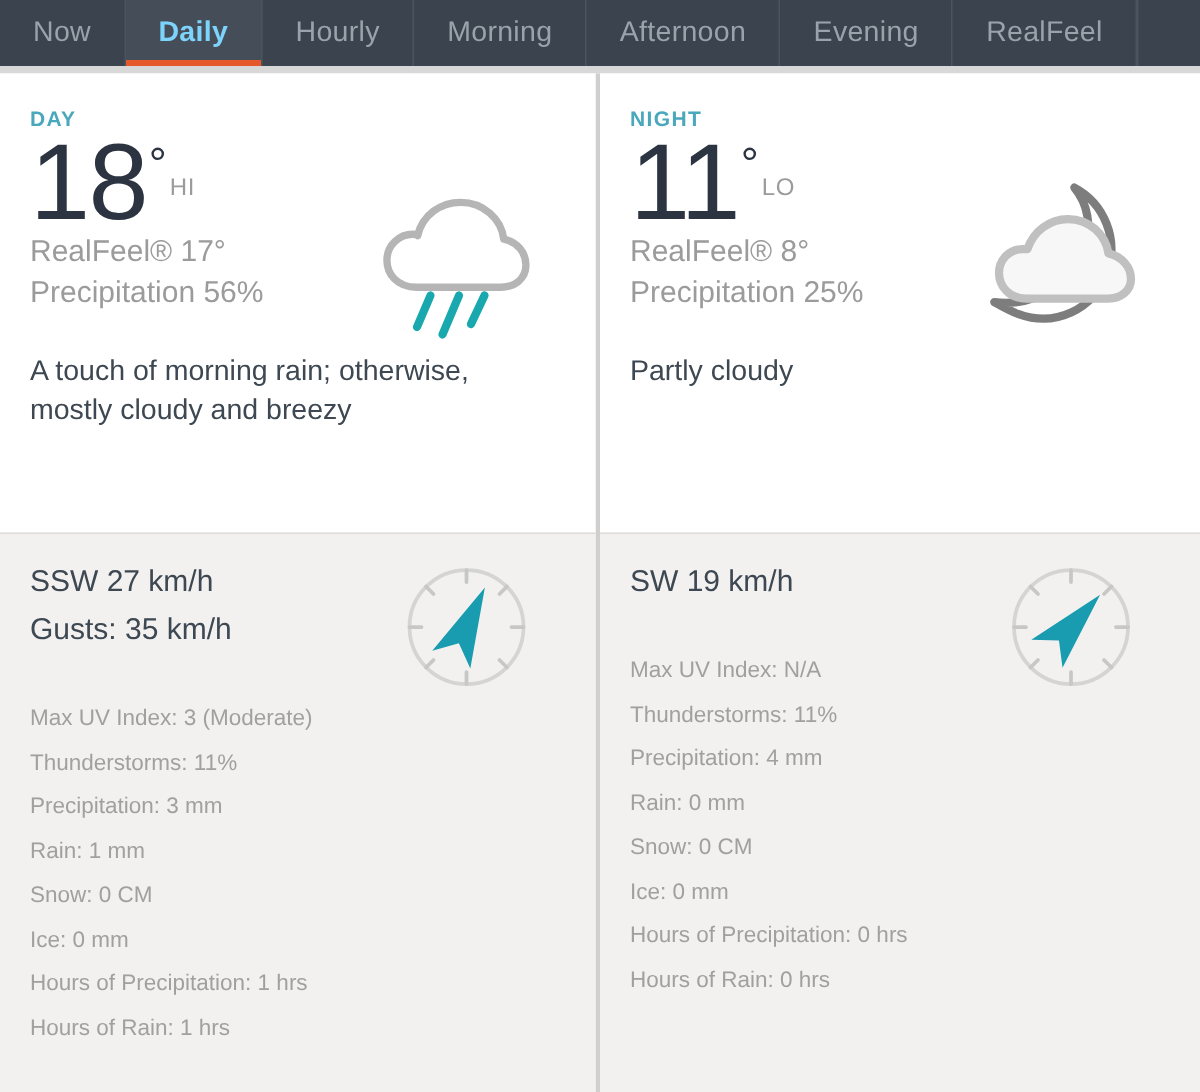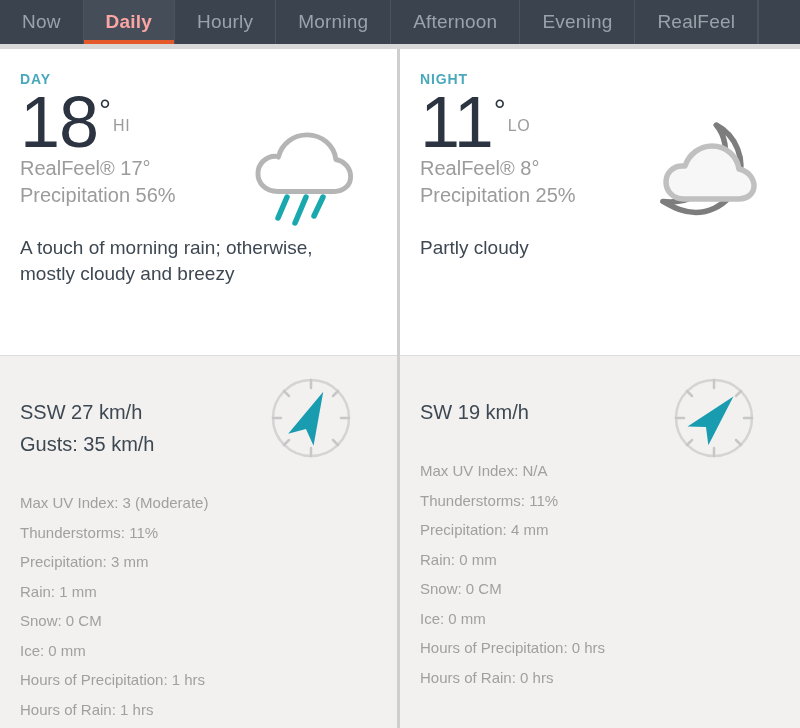--- a/index.html
+++ b/index.html
@@ -34,21 +34,21 @@
     border-right: 1px solid #4b545e;
     box-sizing: border-box;
     cursor: pointer;
     user-select: none;
   }
   .tab:first-child {
     border-left: none;
   }
   .tab.active {
     background: #454e58;
-    color: #fca5a5;
+    color: #7dd3fc;
     font-weight: bold;
   }
   .tab.active::after {
     content: "";
     position: absolute;
     left: 0;
     right: 0;
     bottom: 0;
     height: 4px;
     background: #e4582a;
@@ -85,21 +85,21 @@
     background: #ffffff;
     padding: 22px 20px 0 20px;
     height: 306px;
     box-sizing: border-box;
     position: relative;
   }
   .bottom-card {
     background: #f2f1f0;
     border-top: 1px solid #dedcda;
     flex: 1;
-    padding: 40px 20px 0 20px;
+    padding: 16px 20px 0 20px;
     box-sizing: border-box;
     position: relative;
   }
 
   .period-label {
     color: #4aa8bd;
     font-size: 14px;
     font-weight: bold;
     letter-spacing: 0.9px;
     margin-bottom: 6px;

